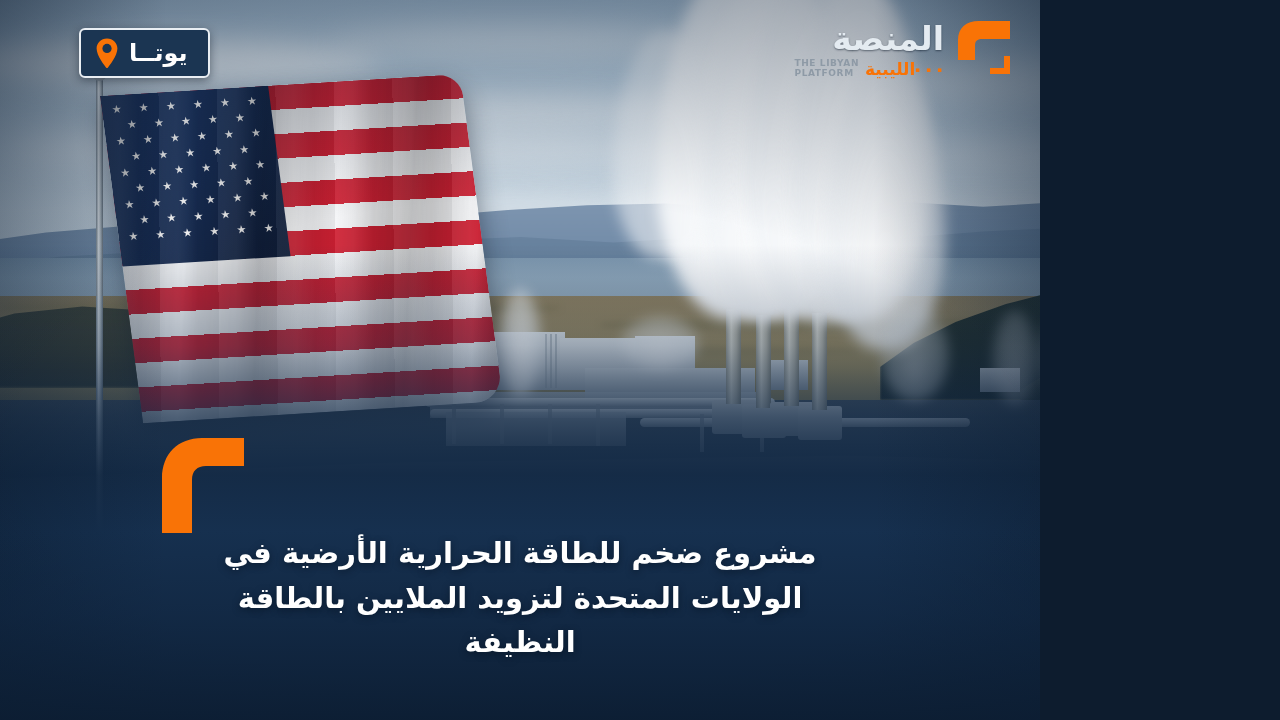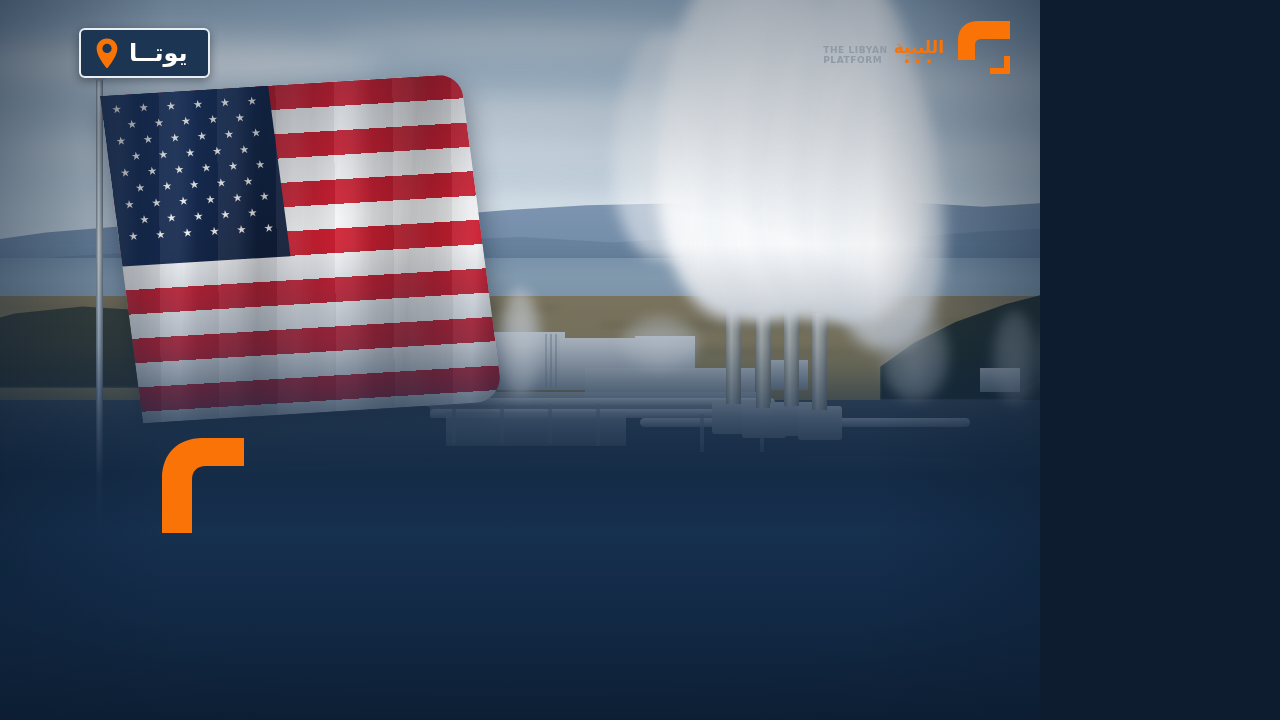--- a/index.html
+++ b/index.html
@@ -425,26 +425,27 @@
         <svg width="26" height="32" viewBox="0 0 26 32">
           <path d="M13 1.5C7 1.5 2.6 6 2.6 11.6c0 7.3 8.5 17.8 9.6 19.1.4.5 1.2.5 1.6 0 1.1-1.3 9.6-11.8 9.6-19.1C23.4 6 19 1.5 13 1.5z" fill="#F97306"></path>
           <circle cx="13" cy="11.4" r="4.6" fill="#1B3552"></circle>
         </svg>
       </span>
       <span class="loc-text">يوتــا</span>
     </div>
 
     <div class="logo">
       <div class="logo-words">
+        <span class="logo-ar">المنصة</span>
         <span class="logo-sub">
           <span class="logo-en">
             <span>THE LIBYAN</span><br>
             <span>PLATFORM</span>
           </span>
-          <span style="display:flex;flex-direction:column;align-items:center;">
+          <span style="display:flex;align-items:center;">
             <span class="logo-ar2">الليبية</span>
             <span class="logo-dots">▪ ▪ ▪</span>
           </span>
         </span>
       </div>
       <span class="logo-mark">
         <svg width="66" height="64" viewBox="0 0 66 64">
           <path d="M6 42 V22 C6 10 14 3 27 3 H58 V21 H30 C25 21 23 23 23 28 V42 Z" fill="#F97306"></path>
           <path d="M40 40 H56 V58 H36 Z" fill="#F97306" opacity="0"></path>
           <path d="M58 38 L58 56 L38 56 L38 50 L52 50 L52 38 Z" fill="#F97306"></path>
@@ -457,16 +458,20 @@
         <path d="M86 0 H44 C20 0 4 16 4 40 V95 H34 V42 C34 33 39 28 48 28 H86 Z" fill="#F97306"></path>
       </svg>
     </span>
 
     <span class="deco-corner">
       <svg width="96" height="60" viewBox="0 0 96 60">
         <path d="M84 0 L96 0 L72 60 L0 60 L0 47 L62 47 Z" fill="#F97306"></path>
       </svg>
     </span>
 
+    <h1 class="headline">
+      <span>مشروع ضخم للطاقة الحرارية الأرضية في الولايات</span>
+      <span>المتحدة لتزويد الملايين بالطاقة النظيفة</span>
+    </h1>
 
 
   </div>
 </div>
 
 </body></html>

